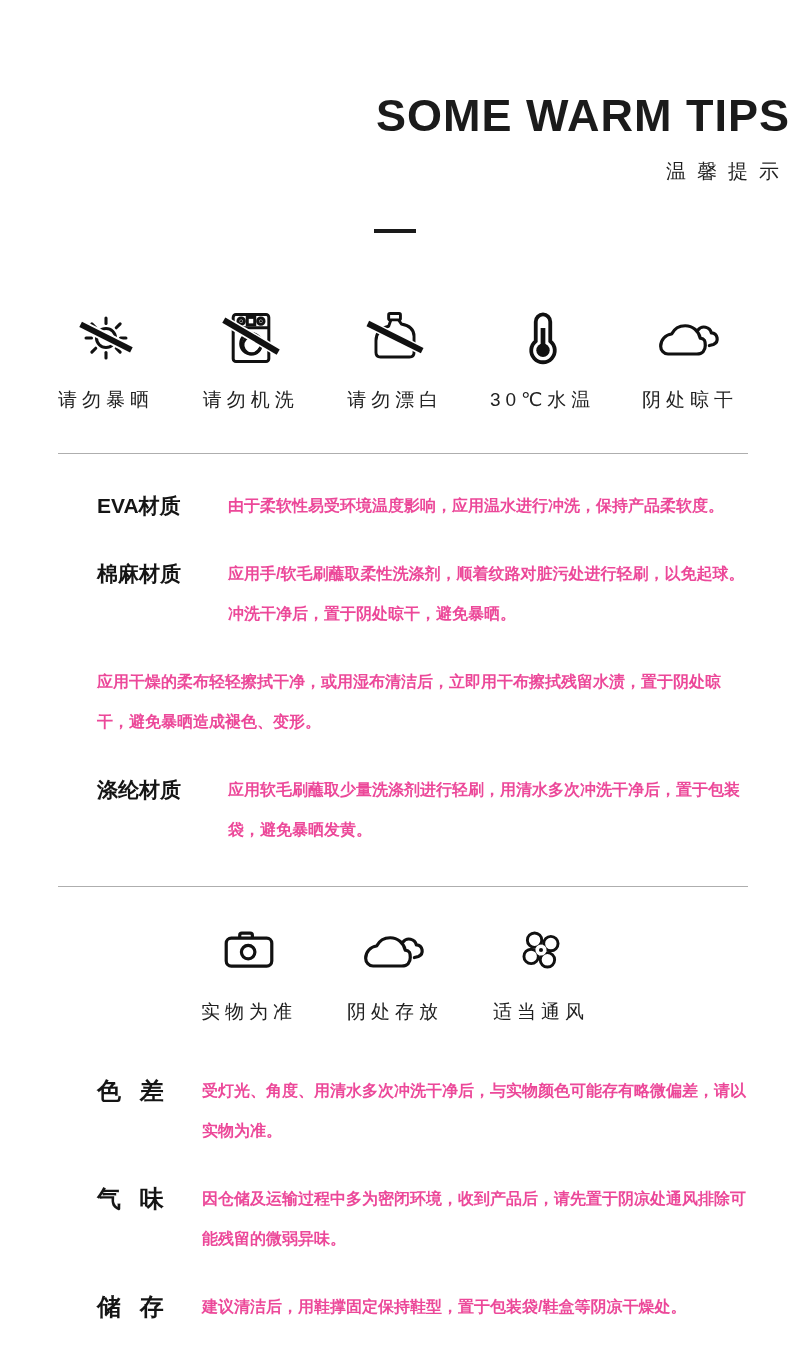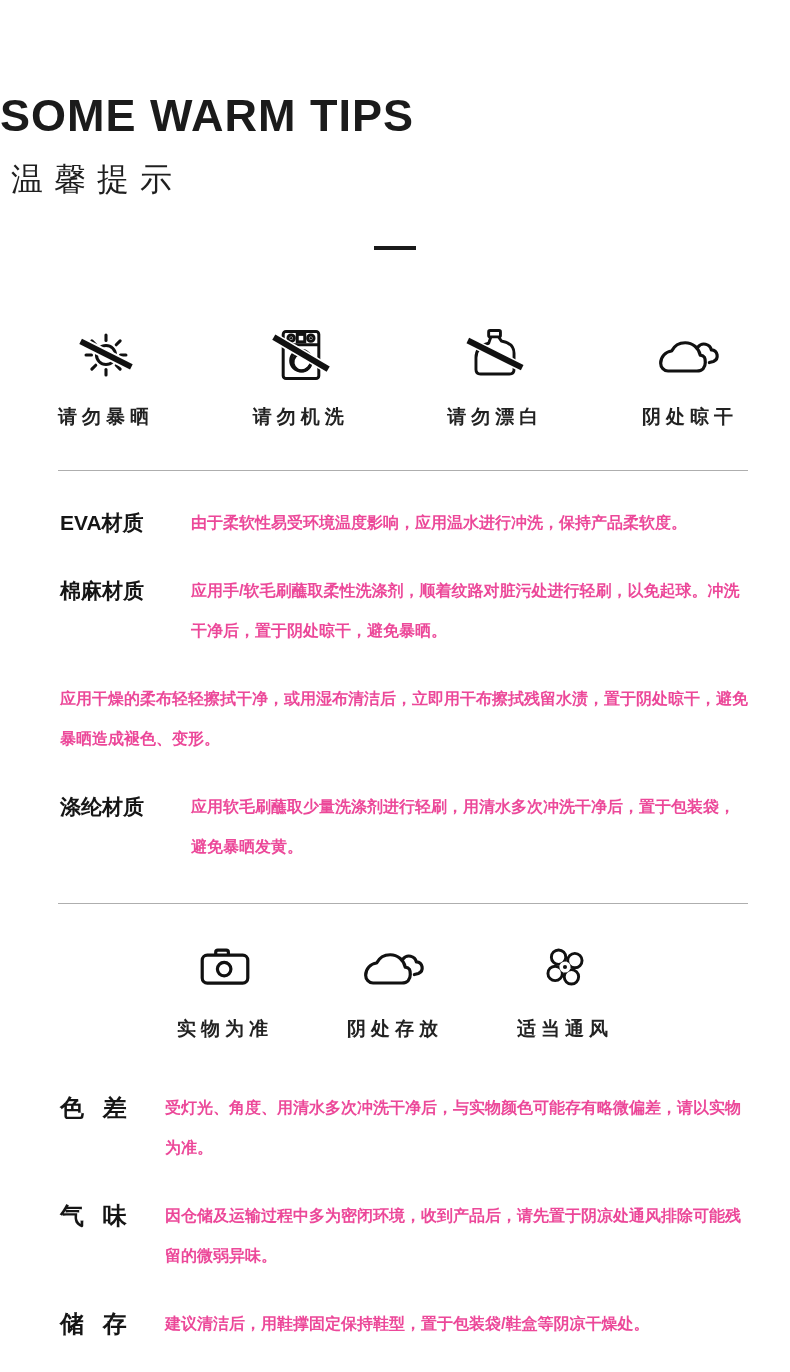--- a/index.html
+++ b/index.html
@@ -10,30 +10,30 @@
     margin: 0 auto;
     font-family: "Liberation Sans", "DejaVu Sans", sans-serif;
     color: #1a1a1a;
     overflow-x: hidden;
   }
   .page { width: 790px; padding-bottom: 30px; }
 
   
   .title {
     margin-top: 90px;
-    text-align: left;
+    text-align: right;
     font-size: 45px;
     font-weight: 800;
     letter-spacing: 1px;
     color: #1b1b1b;
   }
   .subtitle {
     margin-top: 16px;
-    text-align: left;
-    font-size: 32px;
+    text-align: right;
+    font-size: 20px;
     font-weight: 500;
     letter-spacing: 11px;
     text-indent: 11px;
     color: #1f1f1f;
   }
   .title-dash {
     width: 42px;
     height: 4px;
     background: #1a1a1a;
     margin: 44px auto 0 auto;
@@ -43,57 +43,57 @@
   .care-icon-row {
     margin-top: 72px;
     display: flex;
     justify-content: space-between;
     padding: 0 50px 0 56px;
   }
   .storage-icon-row {
     margin-top: 30px;
     display: flex;
     justify-content: center;
-    gap: 70px;
+    gap: 46px;
   }
   .icon-item {
     display: flex;
     flex-direction: column;
     align-items: center;
     min-width: 100px;
   }
   .icon-box {
     height: 66px;
     display: flex;
     align-items: center;
     justify-content: center;
   }
   .icon-label {
     margin-top: 16px;
     font-size: 19px;
-    font-weight: 700;
+    font-weight: 400;
     letter-spacing: 5px;
     white-space: nowrap;
     color: #222222;
   }
 
   
   .divider {
     height: 1px;
     background: #aeaeae;
     margin: 40px 42px 0 58px;
   }
   .divider-2 { margin-top: 36px; }
 
   
   .materials { margin-top: 32px; }
   .row {
     display: flex;
     align-items: flex-start;
-    padding-left: 60px;
+    padding-left: 97px;
     padding-right: 42px;
     margin-bottom: 28px;
   }
   .row:last-child { margin-bottom: 0; }
   .row-name {
     flex: 0 0 131px;
     font-size: 21px;
     font-weight: 800;
     line-height: 40px;
     color: #151515;
@@ -175,20 +175,30 @@
             <rect x="25" y="5" width="13" height="7" rx="1.5"></rect>
             <path d="M27.5,12 l-2.5,7 C15,21.5 11,28 11,35 v13 q0,5 5,5 h32 q5,0 5,-5 V30 q0,-11 -14,-13.5 L36,12"></path>
           </g>
           <line x1="2" y1="16" x2="62" y2="46" stroke="#fff" stroke-width="10"></line>
           <line x1="2" y1="16" x2="62" y2="46" stroke="#111" stroke-width="6.5"></line>
         </svg>
       </div>
       <div class="icon-label">请勿漂白</div>
     </div>
 
+    <div class="icon-item">
+      <div class="icon-box">
+        <svg viewBox="0 0 64 64" width="58" height="60">
+          <path d="M24,14 a8,8 0 0 1 16,0 v21.5 a13,13 0 1 1 -16,0 Z" fill="none" stroke="#111" stroke-width="4.2"></path>
+          <rect x="29.4" y="21" width="5.2" height="23" fill="#111"></rect>
+          <circle cx="32" cy="45.5" r="7.4" fill="#111"></circle>
+        </svg>
+      </div>
+      <div class="icon-label">30℃水温</div>
+    </div>
 
     <div class="icon-item">
       <div class="icon-box">
         <svg viewBox="0 0 72 52" width="64" height="48">
           <g fill="none" stroke="#111" stroke-width="3.6" stroke-linecap="round" stroke-linejoin="round">
             <path d="M45,17 a8.5,8.5 0 0 1 15,3.2 a6.8,6.8 0 0 1 2.3,13.1 l-4.5,1.2"></path>
             <path d="M47.5,26.1 C45.9,18.2 39,12.2 30.6,12.2 C24,12.2 18.2,15.9 15.3,21.5 C8.4,22.2 3,28.1 3,35.2 c0,4.6 3.7,8.8 8.3,8.8 h32.4 c6.3,0 9.5,-4.2 9.5,-9.5 C53.2,29.4 52.5,26.5 47.5,26.1 Z" fill="#fff"></path>
           </g>
         </svg>
       </div>

